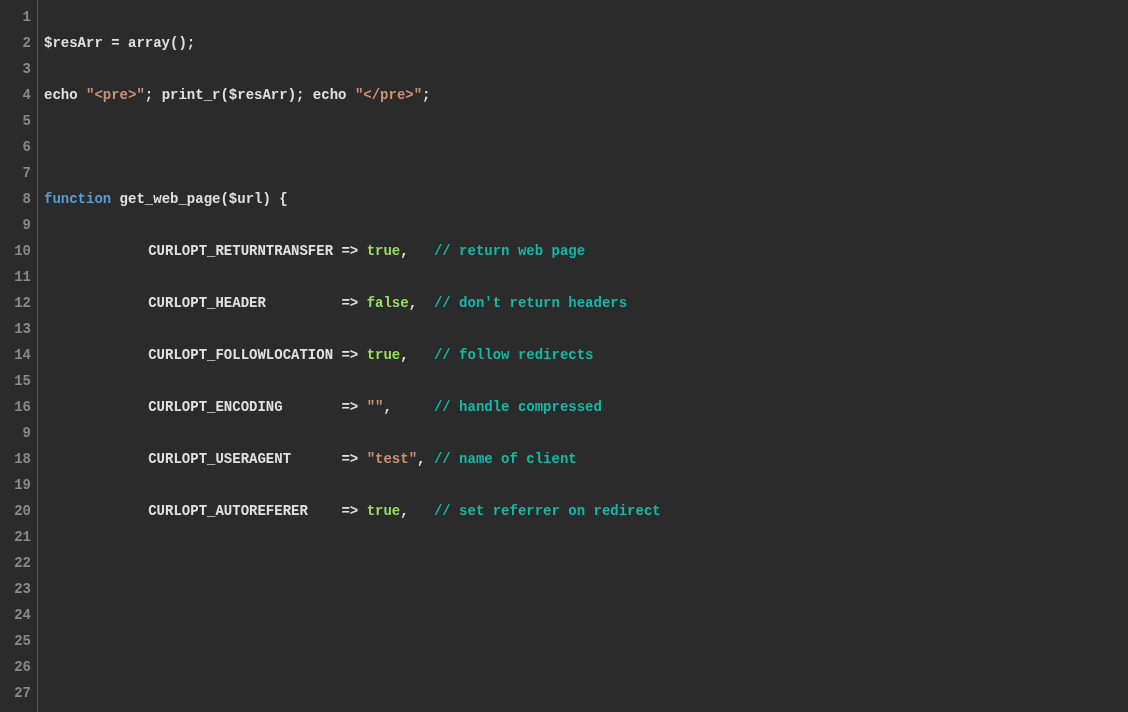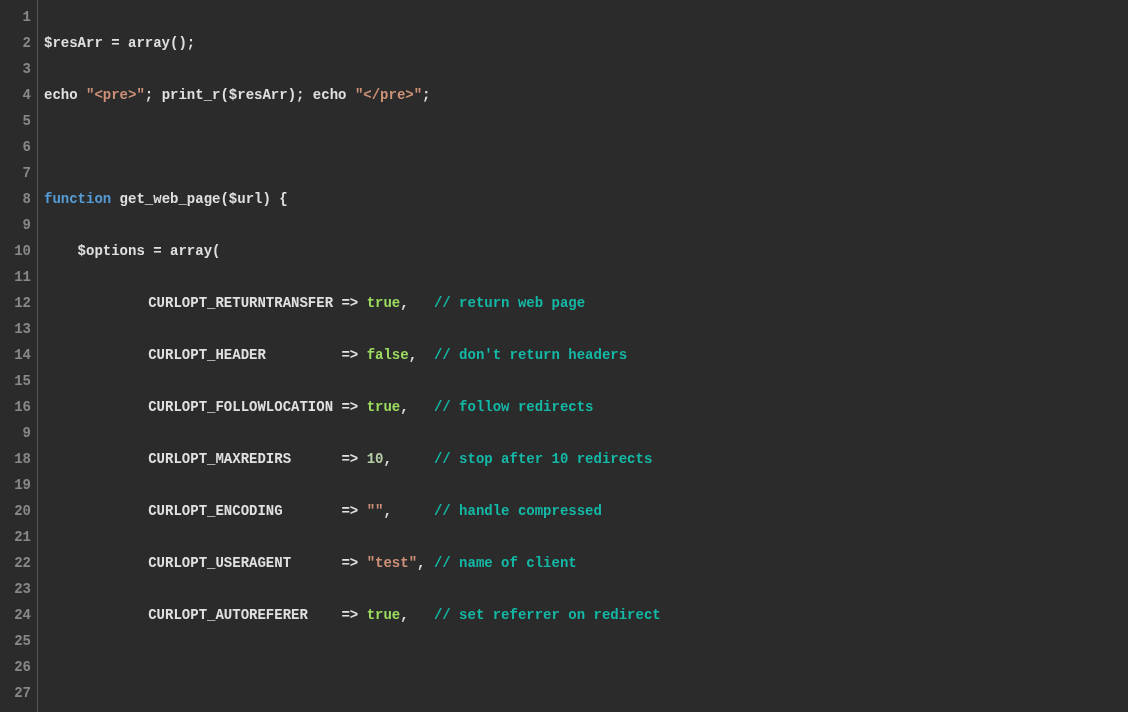--- a/index.html
+++ b/index.html
@@ -87,25 +87,23 @@
     <span class="line-num">24</span>
     <span class="line-num">25</span>
     <span class="line-num">26</span>
     <span class="line-num">27</span>
   </div>
   <div class="code">
 <span class="code-line"><span class="tok-var">$resArr = array();</span></span>
 <span class="code-line"><span class="tok-var">echo </span><span class="tok-string">"&lt;pre&gt;"</span><span class="tok-var">; print_r($resArr); echo </span><span class="tok-string">"&lt;/pre&gt;"</span><span class="tok-punct">;</span></span>
 <span class="code-line"><span></span></span>
 <span class="code-line"><span class="tok-keyword">function</span><span class="tok-var"> get_web_page($url) {</span></span>
-<span class="code-line"><span class="tok-var">    $options = array(</span></span>
 <span class="code-line"><span>        </span><span class="tok-const">CURLOPT_RETURNTRANSFER =&gt; </span><span class="tok-bool">true</span><span class="tok-punct">,   </span><span class="tok-comment">// return web page</span></span>
 <span class="code-line"><span>        </span><span class="tok-const">CURLOPT_HEADER         =&gt; </span><span class="tok-bool">false</span><span class="tok-punct">,  </span><span class="tok-comment">// don't return headers</span></span>
 <span class="code-line"><span>        </span><span class="tok-const">CURLOPT_FOLLOWLOCATION =&gt; </span><span class="tok-bool">true</span><span class="tok-punct">,   </span><span class="tok-comment">// follow redirects</span></span>
-<span class="code-line"><span>        </span><span class="tok-const">CURLOPT_MAXREDIRS      =&gt; </span><span class="tok-num">10</span><span class="tok-punct">,     </span><span class="tok-comment">// stop after 10 redirects</span></span>
 <span class="code-line"><span>        </span><span class="tok-const">CURLOPT_ENCODING       =&gt; </span><span class="tok-string">""</span><span class="tok-punct">,     </span><span class="tok-comment">// handle compressed</span></span>
 <span class="code-line"><span>        </span><span class="tok-const">CURLOPT_USERAGENT      =&gt; </span><span class="tok-string">"test"</span><span class="tok-punct">, </span><span class="tok-comment">// name of client</span></span>
 <span class="code-line"><span>        </span><span class="tok-const">CURLOPT_AUTOREFERER    =&gt; </span><span class="tok-bool">true</span><span class="tok-punct">,   </span><span class="tok-comment">// set referrer on redirect</span></span>
 
 
 
 
 
 
 

